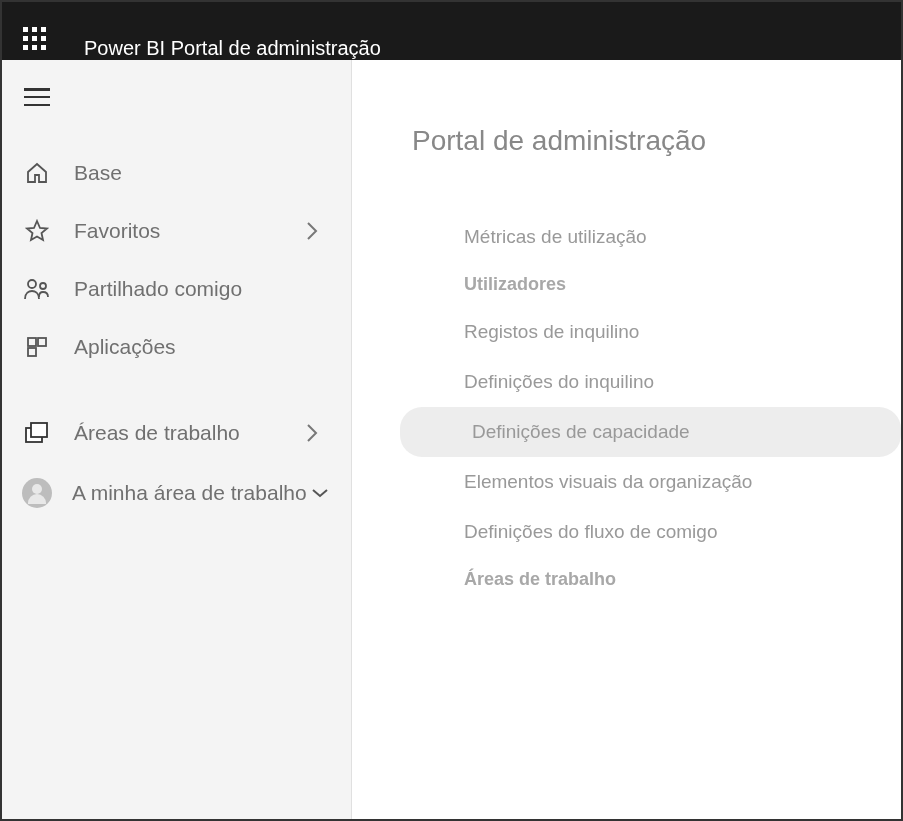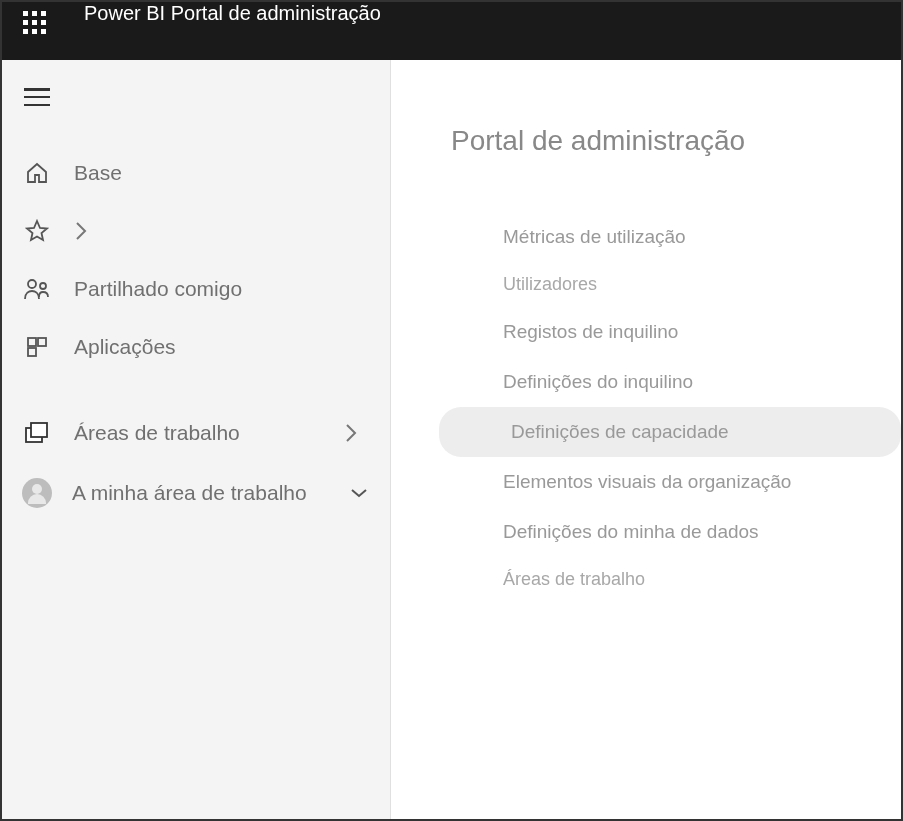--- a/index.html
+++ b/index.html
@@ -11,21 +11,21 @@
       display: flex;
       flex-direction: column;
       background: #fff;
       overflow: hidden;
     }
     .header {
       background: #1a1a1a;
       color: #fff;
       height: 58px;
       display: flex;
-      align-items: flex-start;
+      align-items: flex-end;
       padding: 0 12px;
     }
     .waffle {
       width: 42px;
       height: 42px;
       display: flex;
       align-items: center;
       justify-content: center;
       cursor: pointer;
     }
@@ -47,21 +47,21 @@
       font-weight: 400;
       margin-left: 28px;
       color: #fff;
     }
     .body-area {
       display: flex;
       flex: 1;
       min-height: 0;
     }
     .sidebar {
-      width: 389px;
+      width: 350px;
       background: #f4f4f4;
       border-right: 1px solid #e0e0e0;
       padding-top: 10px;
     }
     .hamburger {
       padding: 18px 22px;
       cursor: pointer;
       display: inline-block;
     }
     .hamburger-lines {
@@ -143,20 +143,21 @@
     .menu-item {
       font-size: 19px;
       color: #999;
       padding: 14px 12px;
       cursor: pointer;
     }
     .menu-item.small {
       font-size: 18px;
       color: #a8a8a8;
       padding: 12px 12px;
+      font-weight: bold;
     }
     .menu-item.selected {
       background: #ededed;
       margin-left: -52px;
       padding-left: 72px;
       margin-right: -8px;
       border-radius: 22px;
     }
     svg { display: block; }
   </style>
@@ -199,20 +200,21 @@
         </span>
         <span class="nav-label">Base</span>
       </div>
 
       <div class="nav-item">
         <span class="nav-icon">
           <svg width="24" height="24" viewBox="0 0 24 24" fill="none" stroke="#555" stroke-width="1.8">
               <path d="M12 2 L15 9 L22 9.5 L16.5 14 L18 21 L12 17.5 L6 21 L7.5 14 L2 9.5 L9 9 Z"></path>
             </svg>
         </span>
+        <span class="nav-label">Favoritos</span>
         <span class="chevron">
           <svg width="14" height="22" viewBox="0 0 14 22" fill="none" stroke="#777" stroke-width="2">
               <path d="M3 3 L11 11 L3 19"></path>
             </svg>
         </span>
       </div>
 
 
       <div class="nav-item">
         <span class="nav-icon">
@@ -272,17 +274,17 @@
 
   <div class="main">
     <h1 class="page-title">Portal de administração</h1>
     <div class="menu-list">
       <div class="menu-item">Métricas de utilização</div>
       <div class="menu-item small">Utilizadores</div>
       <div class="menu-item">Registos de inquilino</div>
       <div class="menu-item">Definições do inquilino</div>
       <div class="menu-item selected">Definições de capacidade</div>
       <div class="menu-item">Elementos visuais da organização</div>
-      <div class="menu-item">Definições do minha de dados</div>
+      <div class="menu-item">Definições do fluxo de comigo</div>
       <div class="menu-item small">Áreas de trabalho</div>
     </div>
   </div>
 </div>
 
 </body></html>

